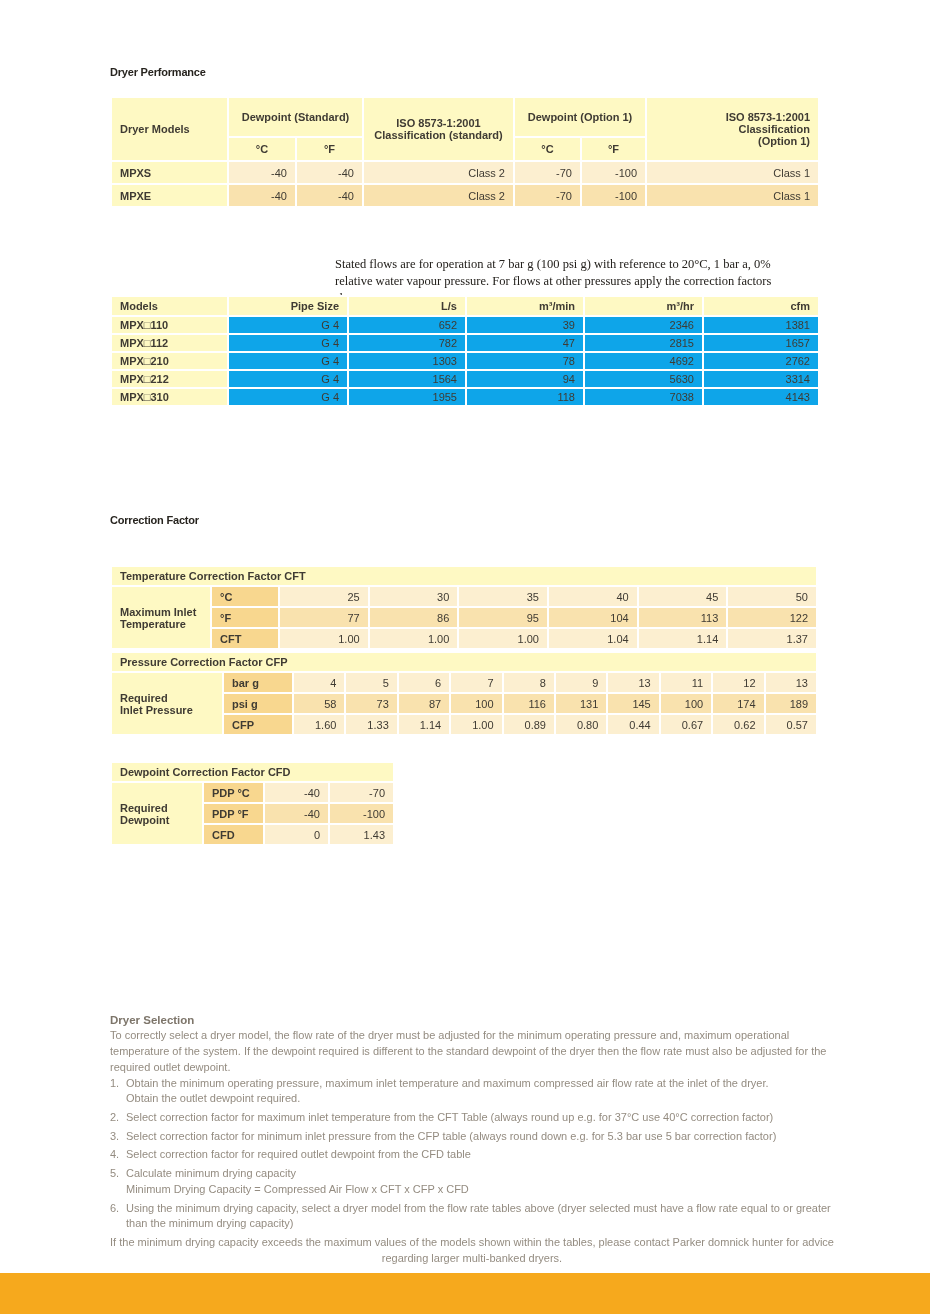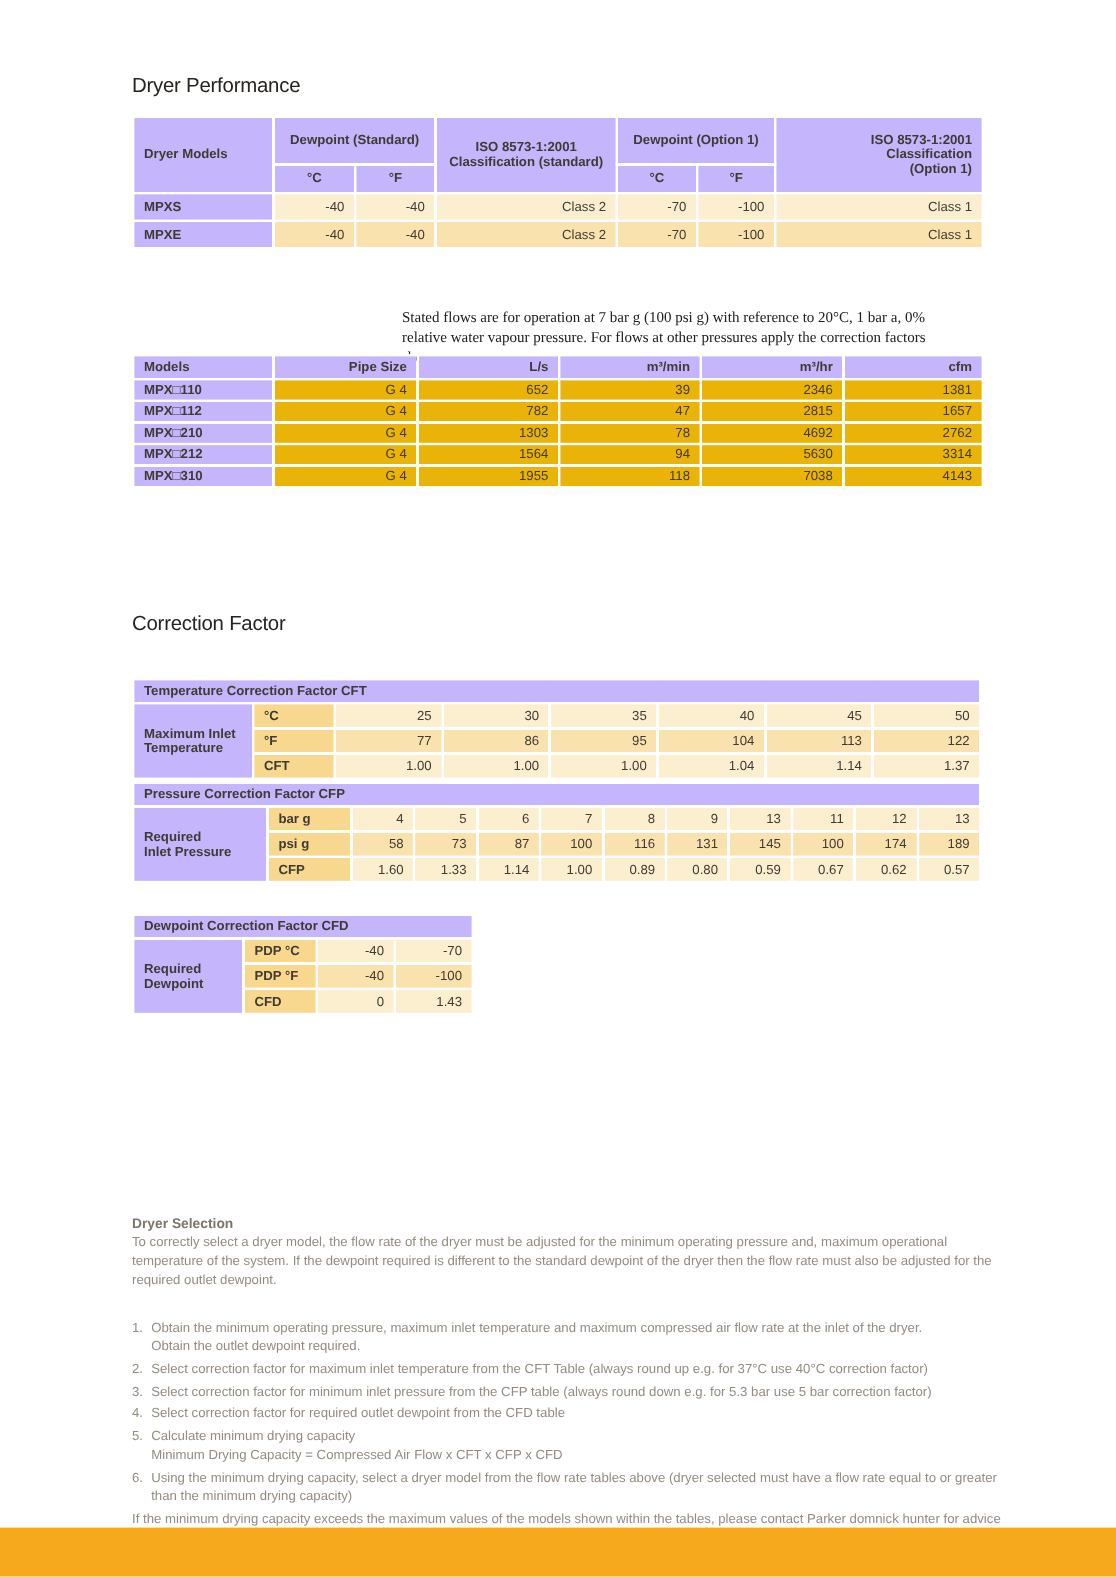--- a/index.html
+++ b/index.html
@@ -2,54 +2,54 @@
 <html><head>
 <meta charset="utf-8">
 <style>
   html,body { margin:0; padding:0; background:#ffffff; }
   .page {
     position:relative; width:930px; height:1314px; background:#ffffff;
     font-family:"Liberation Sans","DejaVu Sans",sans-serif; overflow:hidden;
   }
   .sect {
     position:absolute; left:110px; margin:0;
-    font-size:17px; font-weight:400; color:#27241f; letter-spacing:-0.2px;
+    font-size:11px; font-weight:700; color:#27241f; letter-spacing:-0.2px;
     line-height:20px; white-space:pre-line;
   }
   #note {
     position:absolute; left:335px; top:256px; width:465px;
     font-family:"Liberation Serif","DejaVu Serif",serif;
     font-size:12.5px; line-height:1.36; color:#23201c;
   }
   table.tbl { position:absolute; border-collapse:collapse; table-layout:fixed; }
   .tbl td {
     border:2px solid #ffffff; font-size:11px; color:#3f3b33;
     padding:1px 8px; vertical-align:middle; overflow:hidden;
   }
-  .gold   { background:#c4b5fd; }
+  .gold   { background:#fef9c3; }
   .goldlt { background:#f8d78f; }
   .c1 { background:#fcefd0; }   
   .c2 { background:#f9e2ae; }   
-  .c3 { background:#eab308; }   
+  .c3 { background:#0ea5e9; }   
   .b   { font-weight:700; color:#34302a; }
   .r   { text-align:right; }
   .ctr { text-align:center; }
   .pre { white-space:pre-line; }
   tr.hA  td { height:36px; }
   tr.hB  td { height:20px; }
   tr.d25 td { height:19px; }
   tr.h22 td { height:16px; }
   tr.d20 td { height:14px; }
   tr.d23 td { height:17px; }
   #selection {
     position:absolute; left:110px; top:1012px; width:724px;
     color:#948c81; font-size:11px; line-height:1.43;
   }
   #selection .ttl { font-weight:700; color:#7d756a; font-size:11.5px; }
-  #selection p { margin:0 0 24px 0; }
+  #selection p { margin:0 0 0 0; }
   #selection p.last { margin:0;text-align:center; }
   .step { display:flex; margin:0 0 3px 0; }
   .step .num { width:16px; flex:none; }
   .step .txt { flex:1; white-space:pre-line; }
   #footer-bar { position:absolute; left:0; top:1273px; width:930px; height:41px; background:#f6a91d; }
 </style>
 </head>
 <body>
 
 <div class="page">
@@ -247,21 +247,21 @@
         <td class="c2 r">189</td>
       </tr>
       <tr class="d23">
         <td class="goldlt b">CFP</td>
         <td class="c1 r">1.60</td>
         <td class="c1 r">1.33</td>
         <td class="c1 r">1.14</td>
         <td class="c1 r">1.00</td>
         <td class="c1 r">0.89</td>
         <td class="c1 r">0.80</td>
-        <td class="c1 r">0.59</td>
+        <td class="c1 r">0.44</td>
         <td class="c1 r">0.67</td>
         <td class="c1 r">0.62</td>
         <td class="c1 r">0.57</td>
       </tr>
     </tbody>
   </table>
 
   <table class="tbl" style="left:110px; top:761px; width:283px;">
     <colgroup>
       <col style="width:92px">

